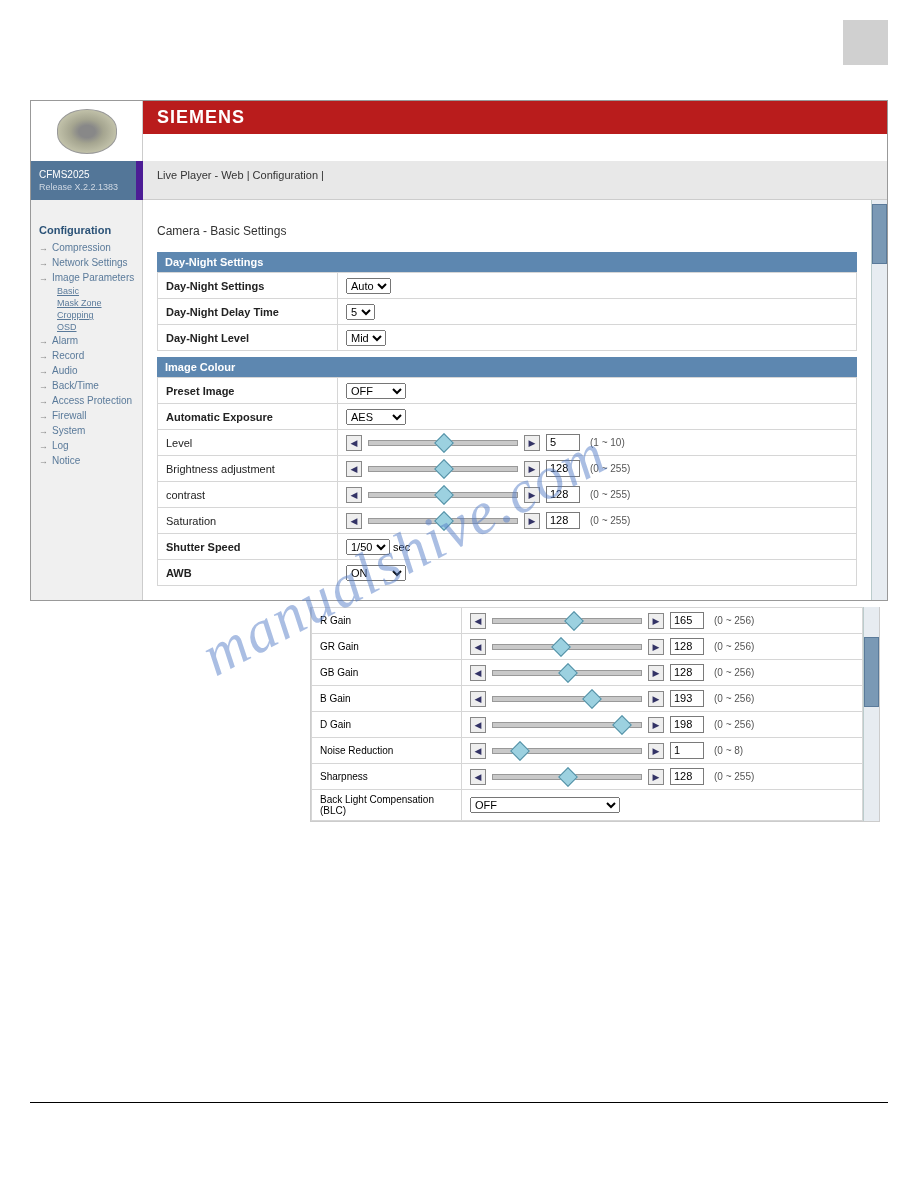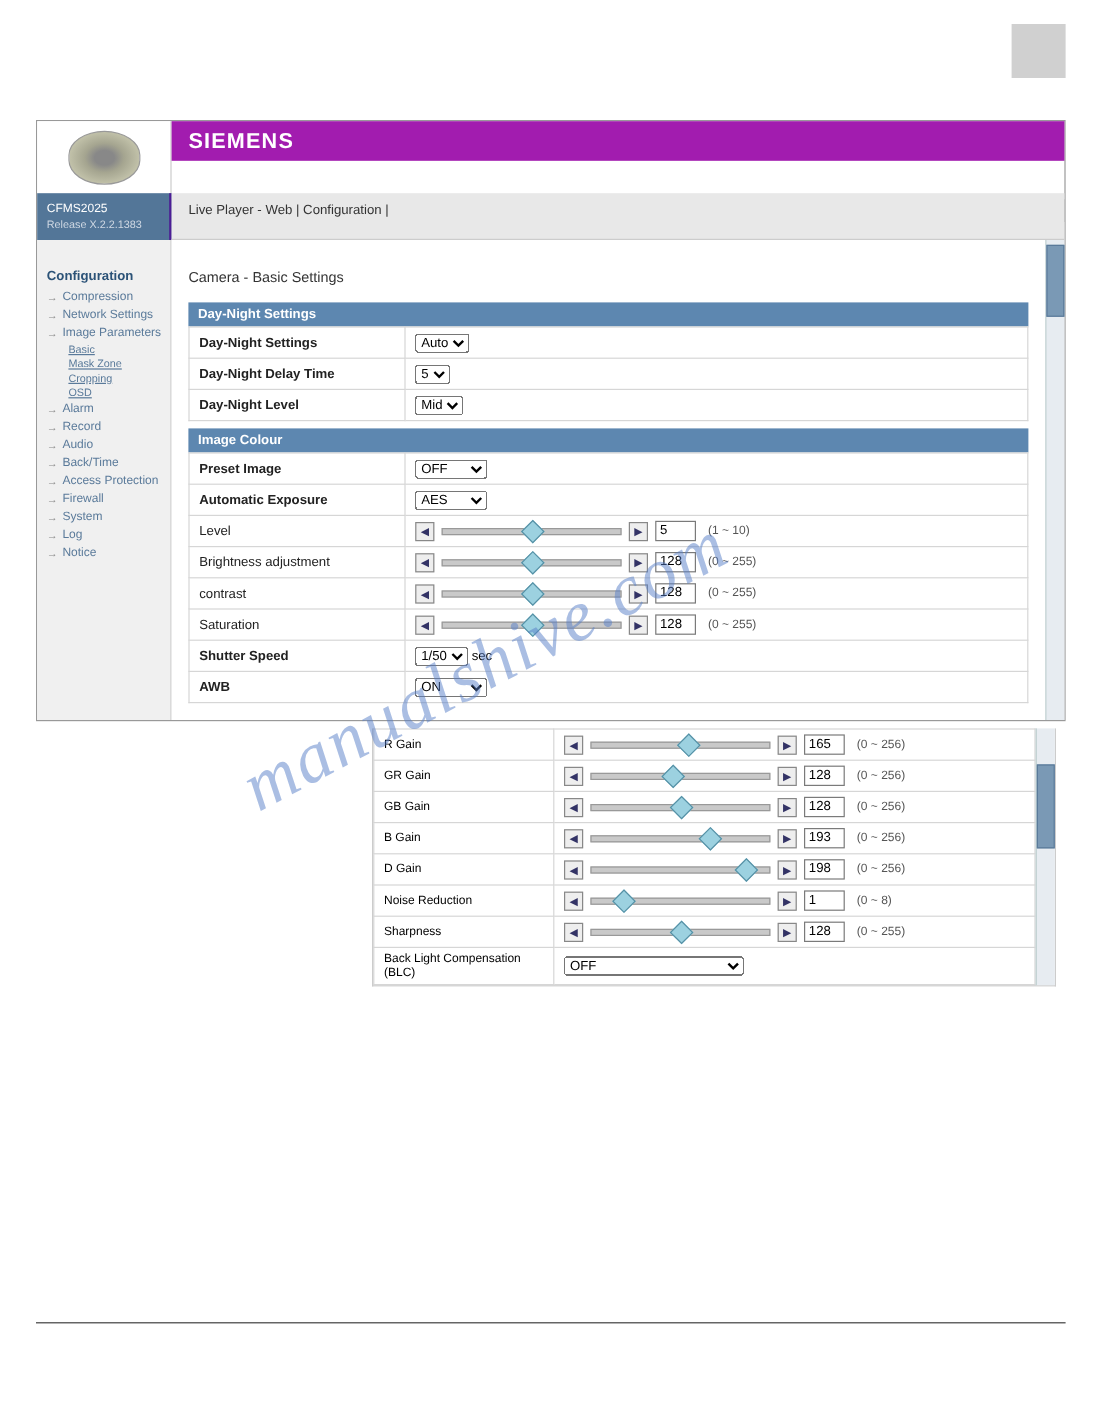--- a/index.html
+++ b/index.html
@@ -4,25 +4,25 @@
 <style>
 * { box-sizing: border-box; margin: 0; padding: 0; }
 body { font-family: Arial, sans-serif; font-size: 11px; background: #fff; width: 918px; position: relative; }
 .page-wrap { padding: 20px 30px 40px 30px; }
 .gray-square { position: absolute; top: 20px; right: 30px; width: 45px; height: 45px; background: #d0d0d0; }
 .app-frame { border: 1px solid #999; margin-top: 80px; display: flex; flex-direction: column; }
 .top-row { display: flex; height: 60px; }
 .camera-cell { width: 112px; background: #fff; border-right: 1px solid #ccc; display: flex; align-items: center; justify-content: center; }
 .camera-img { width: 60px; height: 45px; background: radial-gradient(ellipse at center, #888 20%, #a5a590 40%, #c0c0a8 70%); border-radius: 50%/45%; border: 1px solid #999; }
 .top-right-col { flex: 1; display: flex; flex-direction: column; }
-.siemens-bar { background: #a21caf; color: #fff; font-weight: bold; font-size: 18px; letter-spacing: 1px; padding: 6px 14px; flex: 1; display: flex; align-items: center; }
+.siemens-bar { background: #b91c1c; color: #fff; font-weight: bold; font-size: 18px; letter-spacing: 1px; padding: 6px 14px; flex: 1; display: flex; align-items: center; }
 .lang-bar { background: #8b8b8b; height: 24px; display: flex; align-items: flex-start; justify-content: flex-end; padding-right: 10px; color: #000; font-size: 11px; margin-top: 32px; }
 .lang-bar select { font-size: 13px; margin-left: 8px; }
 .second-row { display: flex; }
-.model-cell { width: 112px; background: #537698; color: #fff; padding: 8px; font-size: 10px; border-right: 2px solid #4c1d95; }
+.model-cell { width: 112px; background: #537698; color: #fff; padding: 8px; font-size: 10px; border-right: 7px solid #4c1d95; }
 .model-cell .rel { color: #cfd8e3; font-size: 9px; margin-top: 2px; }
 .breadcrumb-cell { flex: 1; background: #e8e8e8; padding: 8px 14px; font-size: 11px; color: #333; border-bottom: 1px solid #ccc; }
 .body-row { display: flex; min-height: 400px; justify-content: flex-end; }
 .sidebar { width: 112px; background: #f0f0f0; border-right: 1px solid #ccc; padding: 24px 6px 10px 8px; font-size: 10px; }
 .sidebar-title { color: #2b5277; font-weight: bold; font-size: 11px; margin-bottom: 4px; }
 .sb-item { display: flex; align-items: center; color: #5a7a9a; padding: 2px 0; cursor: pointer; }
 .sb-item .arr { color: #888; margin-right: 4px; font-size: 9px; }
 .sb-sub { padding-left: 18px; }
 .sb-sub a { color: #5a7a9a; text-decoration: underline; display: block; padding: 1px 0; cursor: pointer; font-size: 9px; }
 .main { flex: 1; background: #fff; padding: 24px 14px 0 14px; position: relative; }

